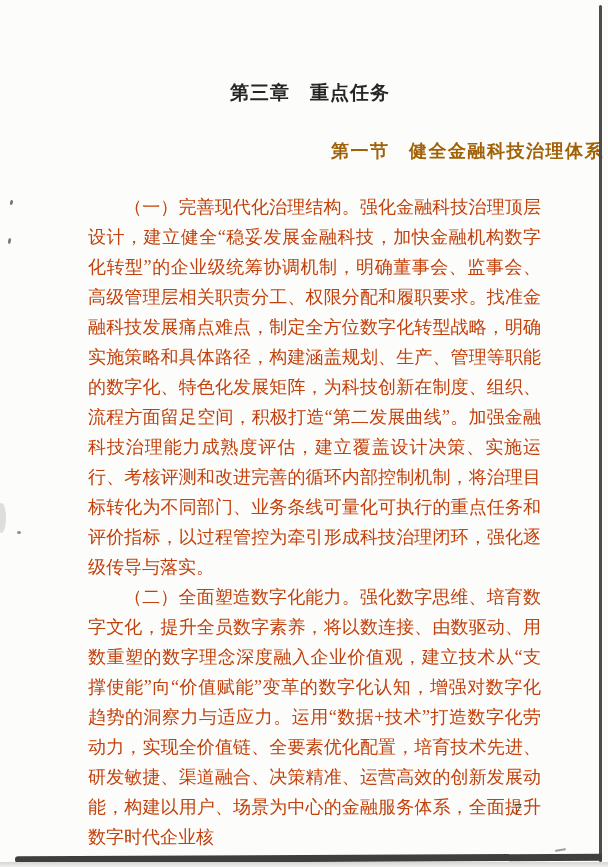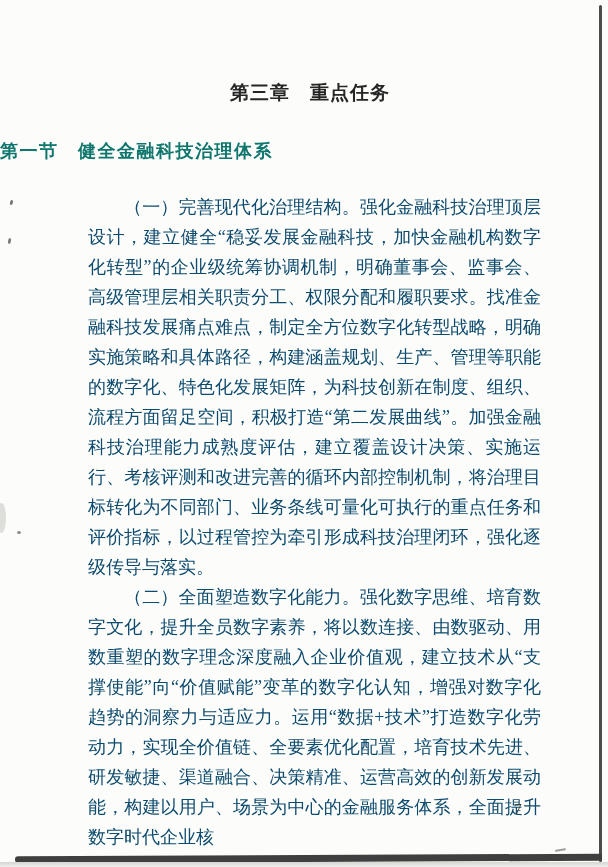--- a/index.html
+++ b/index.html
@@ -27,35 +27,35 @@
     font-size: 19px;
     letter-spacing: 1px;
     color: #262626;
   }
   .section-title {
     position: absolute;
     top: 139px;
     left: 0;
     width: 604px;
     margin: 0;
-    text-align: left;
+    text-align: right;
     font-family: "Liberation Serif", "DejaVu Serif", serif;
     font-weight: bold;
     font-size: 18px;
     letter-spacing: 1.5px;
-    color: #0f766e;
+    color: #a16207;
   }
   .body-text {
     position: absolute;
     top: 192px;
     left: 88px;
     width: 453px;
     font-size: 18px;
     line-height: 30px;
-    color: #0c4a6e;
+    color: #c2410c;
     text-align: justify;
     text-justify: inter-character;
     word-break: break-all;
   }
   .para {
     margin: 0;
     text-indent: 2em;
   }
   .page-number {
     position: absolute;

